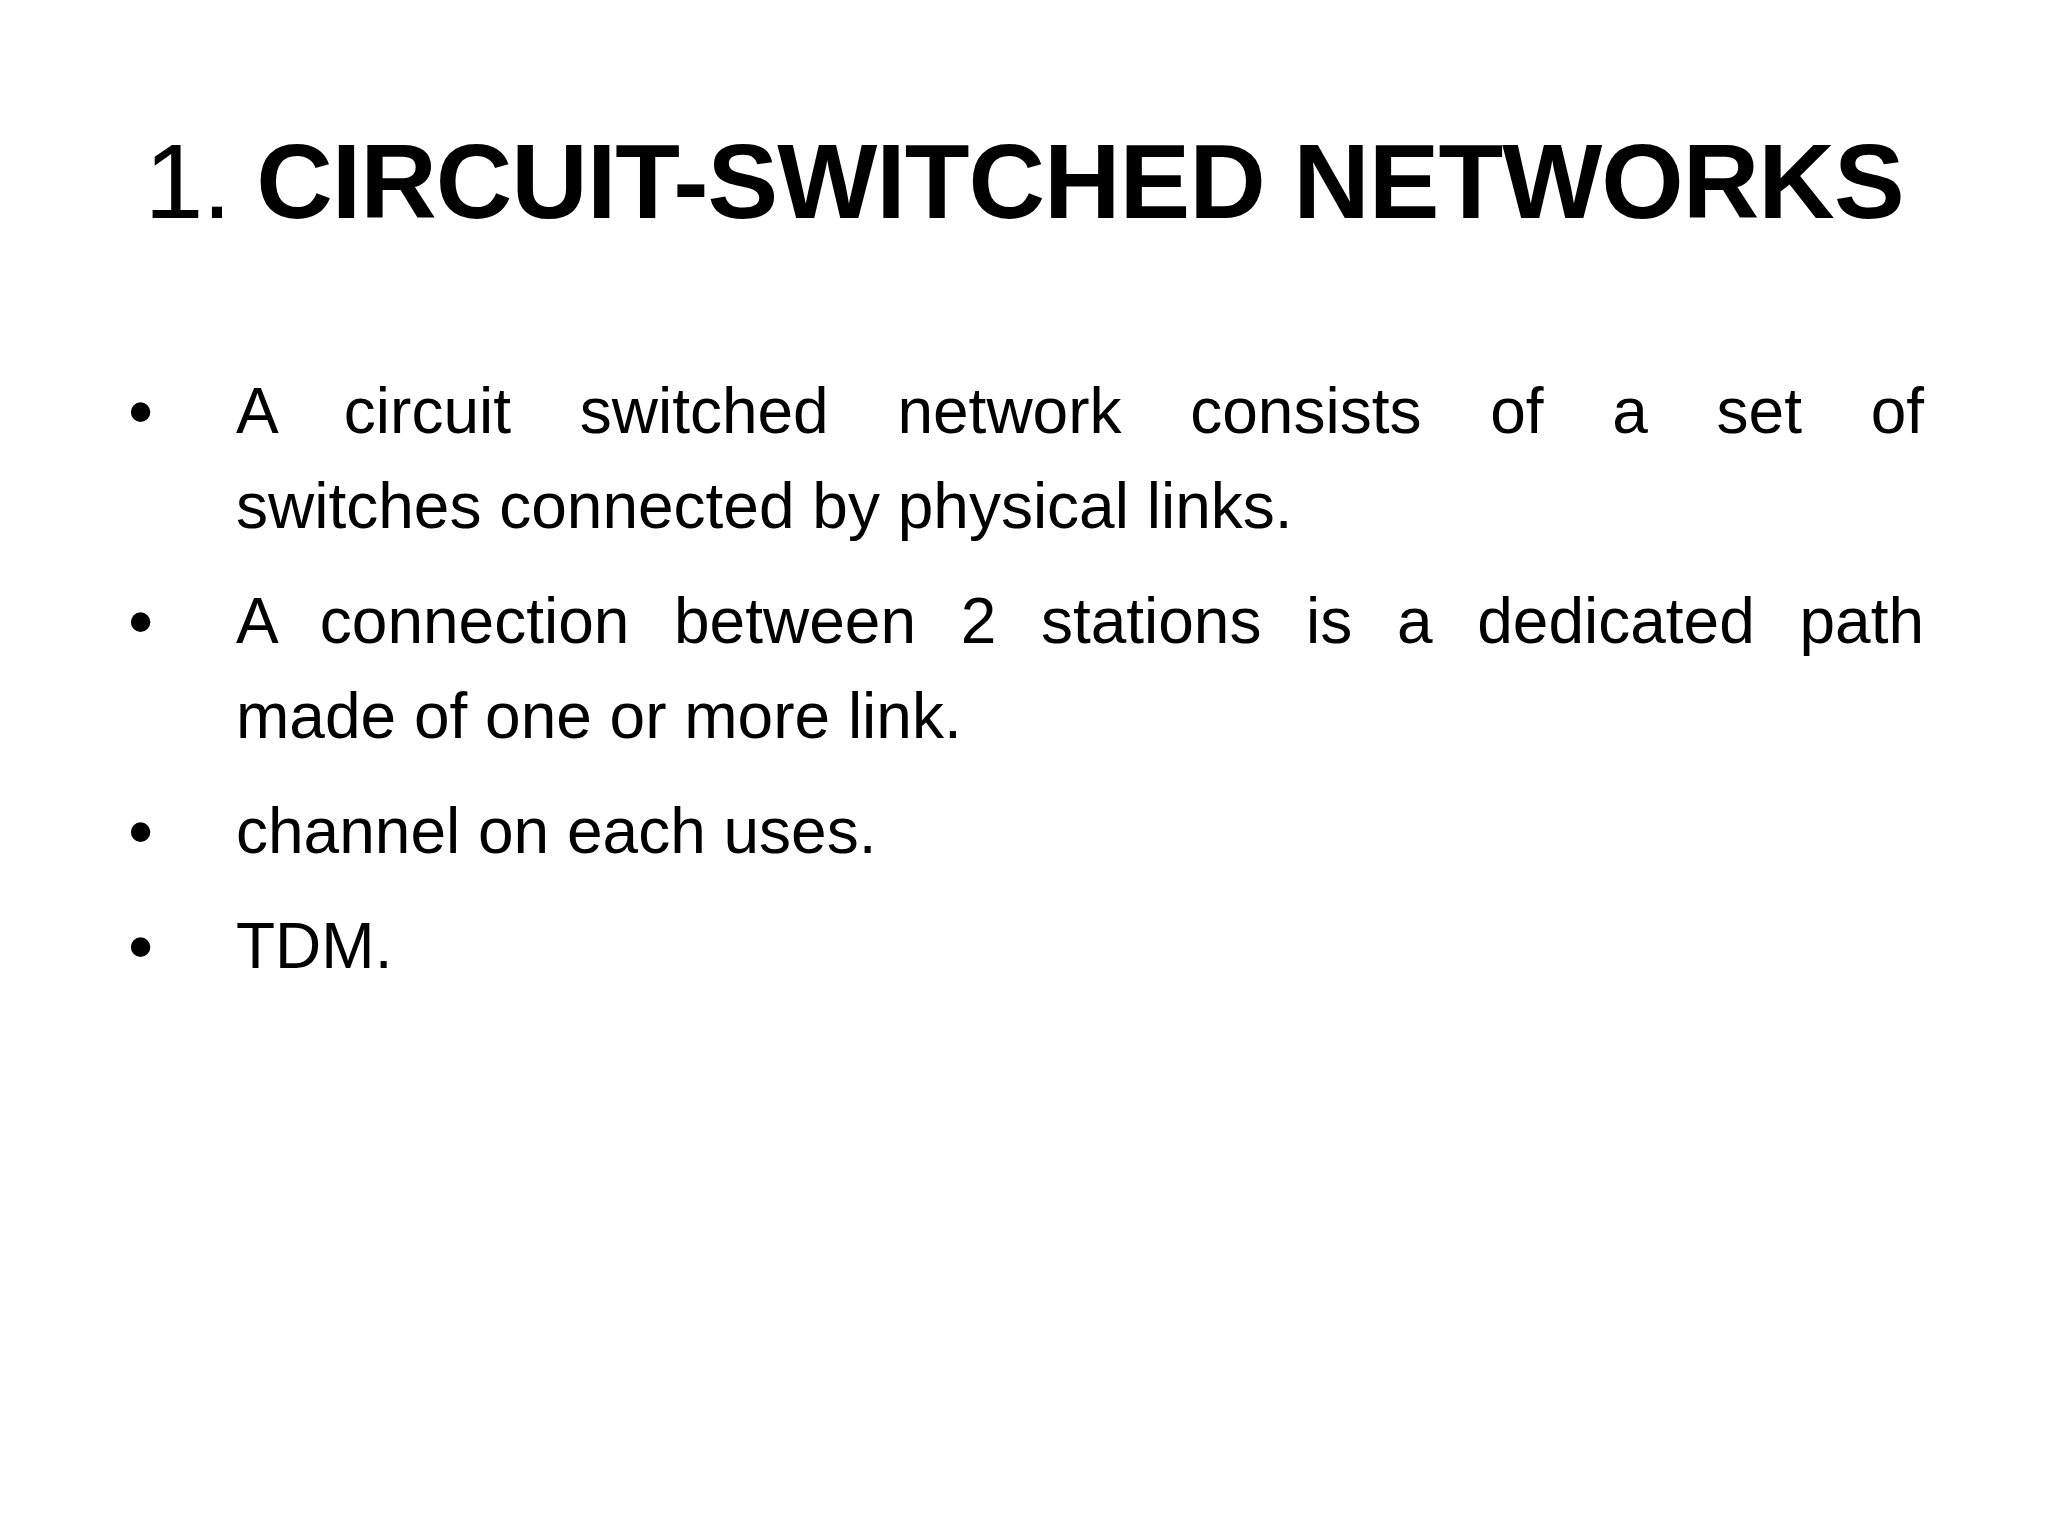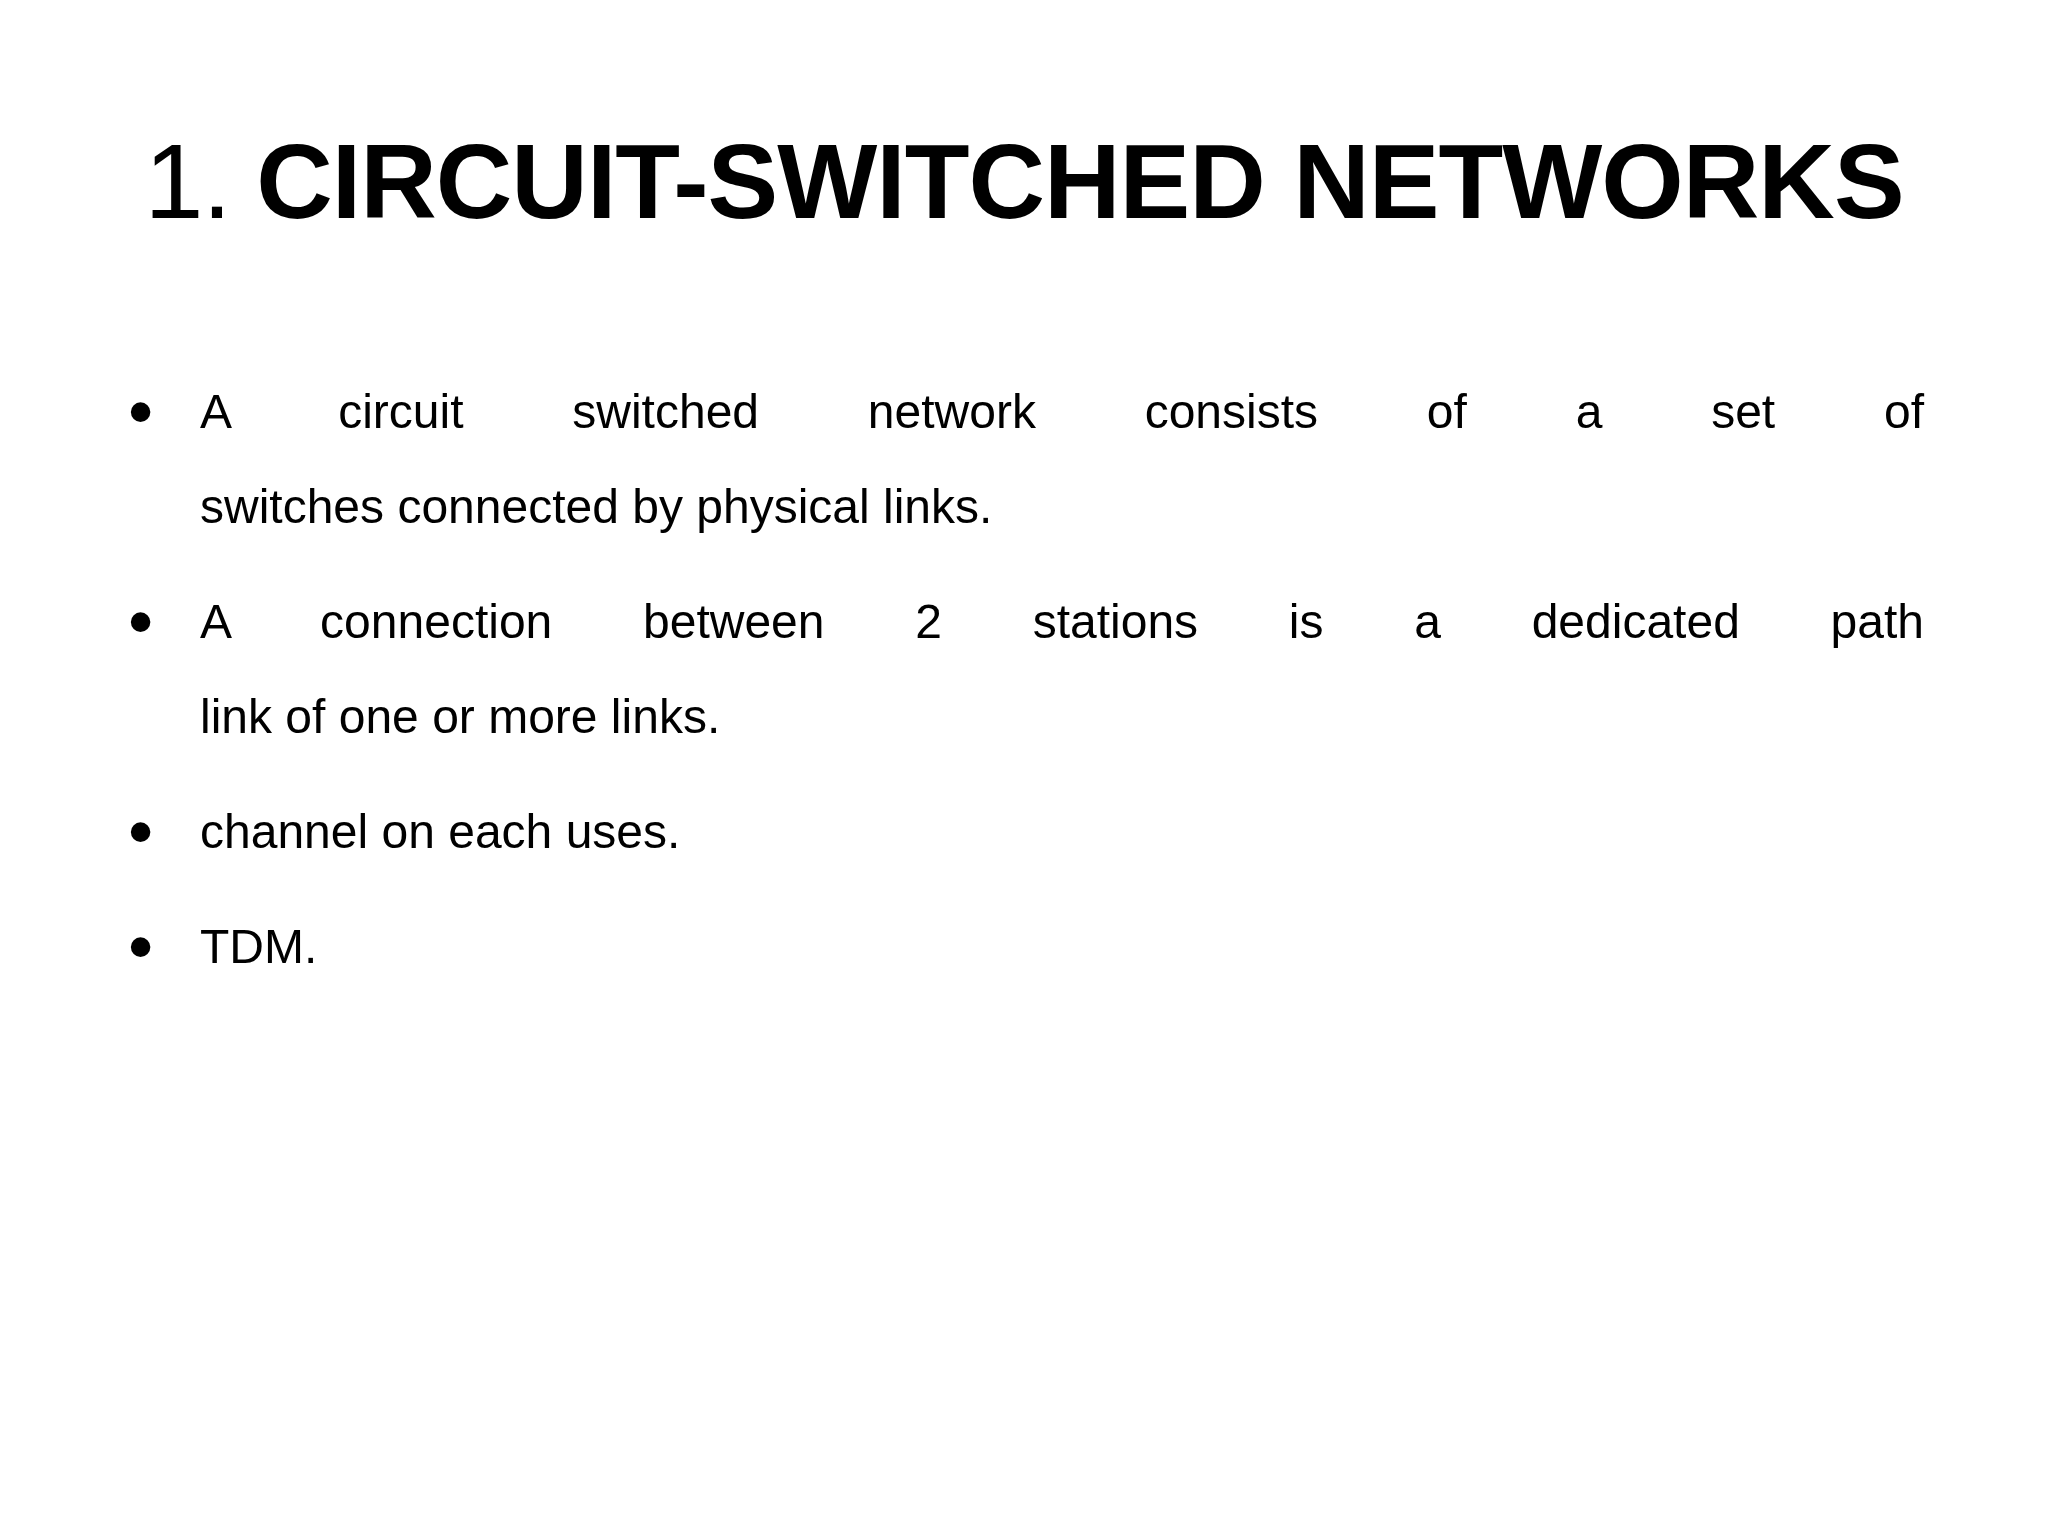--- a/index.html
+++ b/index.html
@@ -49,24 +49,25 @@
     margin-top: 0;
   }
   .bullet-marker {
     position: absolute;
     left: -72px;
     top: 0;
     font-size: 72px;
     line-height: 95px;
   }
   .line {
-    font-size: 48px;
+    font-size: 64px;
     line-height: 95px;
     text-align: justify;
     text-align-last: justify;
+    margin-left: 36px;
   }
   .line.last {
     text-align: left;
     text-align-last: left;
   }
 </style>
 </head>
 <body>
 
 <div class="slide">
@@ -79,21 +80,21 @@
 
     <div class="bullet-item">
       <span class="bullet-marker">•</span>
       <div class="line">A circuit switched network consists of a set of</div>
       <div class="line last">switches connected by physical links.</div>
     </div>
 
     <div class="bullet-item">
       <span class="bullet-marker">•</span>
       <div class="line">A connection between 2 stations is a dedicated path</div>
-      <div class="line last">link of one or more links.</div>
+      <div class="line last">made of one or more link.</div>
     </div>
 
     <div class="bullet-item">
       <span class="bullet-marker">•</span>
       <div class="line last">channel on each uses.</div>
     </div>
 
     <div class="bullet-item">
       <span class="bullet-marker">•</span>
       <div class="line last">TDM.</div>

